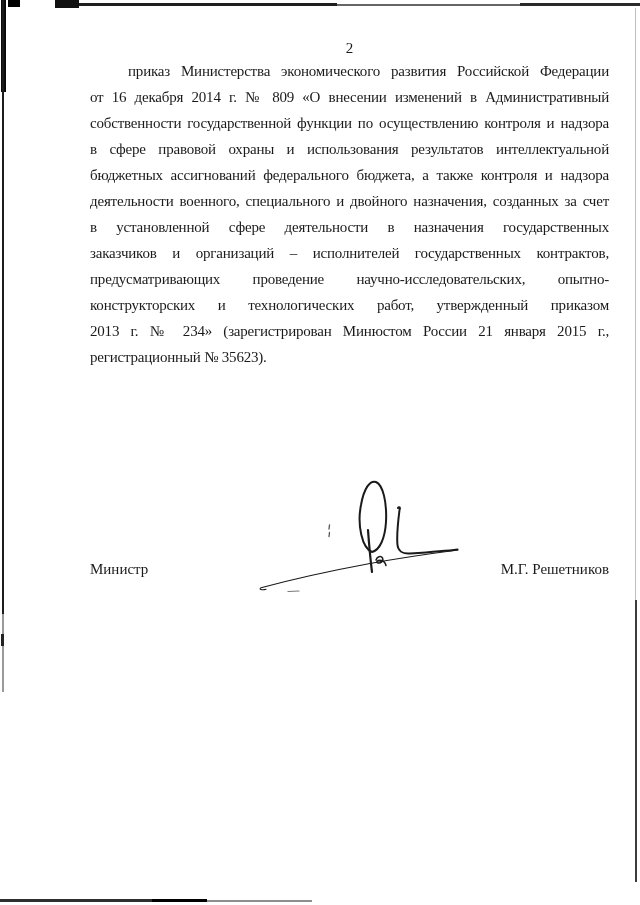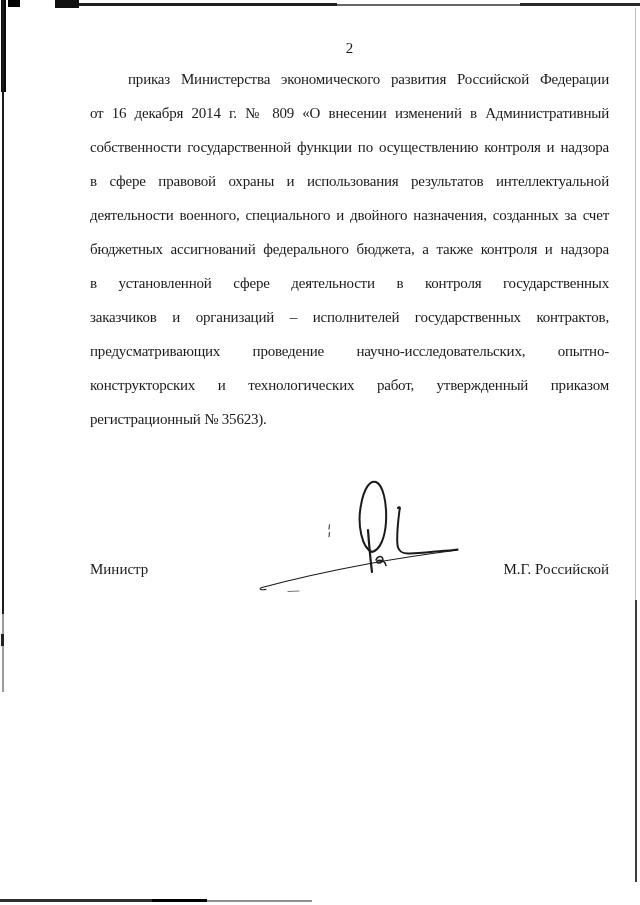--- a/index.html
+++ b/index.html
@@ -15,21 +15,21 @@
   .page-number{
     position:absolute;left:90px;top:35px;width:519px;
     text-align:center;font-size:15px;line-height:26px;
   }
   .paragraph{
     position:absolute;left:90px;top:58px;width:519px;
     font-size:15px;line-height:26px;letter-spacing:-0.2px;
   }
   .pline{
     height:26px;white-space:nowrap;overflow:visible;
-    text-align:justify;text-align-last:justify;margin-top:8px;
+    text-align:justify;text-align-last:justify;
   }
   .pline.indent{text-indent:38px;}
   .pline.lastline{text-align:right;text-align-last:left;}
   
   .signrow{
     position:absolute;left:90px;top:556px;width:519px;
     display:flex;justify-content:space-between;
     font-size:15px;line-height:26px;gap:45px;
   }
   
@@ -73,26 +73,27 @@
     <div class="artifact a-bot-c"></div>
   </div>
 
   <div class="page-number">2</div>
 
   <div class="paragraph">
     <div class="pline indent">приказ Министерства экономического развития Российской Федерации</div>
     <div class="pline">от 16 декабря 2014 г. № 809 «О внесении изменений в Административный</div>
     <div class="pline">собственности государственной функции по осуществлению контроля и надзора</div>
     <div class="pline">в сфере правовой охраны и использования результатов интеллектуальной</div>
+    <div class="pline">бюджетных ассигнований федерального бюджета, а также контроля и надзора</div>
     <div class="pline">деятельности военного, специального и двойного назначения, созданных за счет</div>
-    <div class="pline">бюджетных ассигнований федерального бюджета, а также контроля и надзора</div>
-    <div class="pline">в установленной сфере деятельности в контроля государственных</div>
+    <div class="pline">в установленной сфере деятельности в назначения государственных</div>
     <div class="pline">заказчиков и организаций – исполнителей государственных контрактов,</div>
     <div class="pline">предусматривающих проведение научно-исследовательских, опытно-</div>
     <div class="pline">конструкторских и технологических работ, утвержденный приказом</div>
+    <div class="pline">2013 г. № 234» (зарегистрирован Минюстом России 21 января 2015 г.,</div>
     <div class="pline lastline">регистрационный № 35623).</div>
   </div>
 
   <svg class="signature" viewBox="0 0 216 130" xmlns="http://www.w3.org/2000/svg">
     <g fill="none" stroke="#1a1a1a" stroke-linecap="round">
 
       <path stroke-width="2" d="M 122,82 C 112,78 107,55 111,35 C 114,18 120,10 126,12 C 133,15 137,32 136,52 C 135,68 130,80 122,82"></path>
 
       <path stroke-width="2.2" d="M 118,60 C 119,74 120.5,90 122,102"></path>
 
@@ -103,16 +104,16 @@
       <path stroke-width="1.1" d="M 208,80 C 185,83 150,88 120,93.5 C 85,100 40,110 12,117.5 C 10,118 9.5,119 11,119.5 C 12.5,120 14.5,119.8 16,119.3"></path>
 
       <path stroke-width="1.2" stroke="#777777" d="M 38,121.5 L 49,121"></path>
 
       <path stroke-width="1.3" stroke="#555555" d="M 79.5,55 L 79,59 M 79.5,62.5 L 79,66.5"></path>
     </g>
   </svg>
 
   <div class="signrow">
     <span>Министр</span>
-    <span>М.Г. Российской</span>
+    <span>М.Г. Решетников</span>
   </div>
 
 </div>
 
 </body></html>

